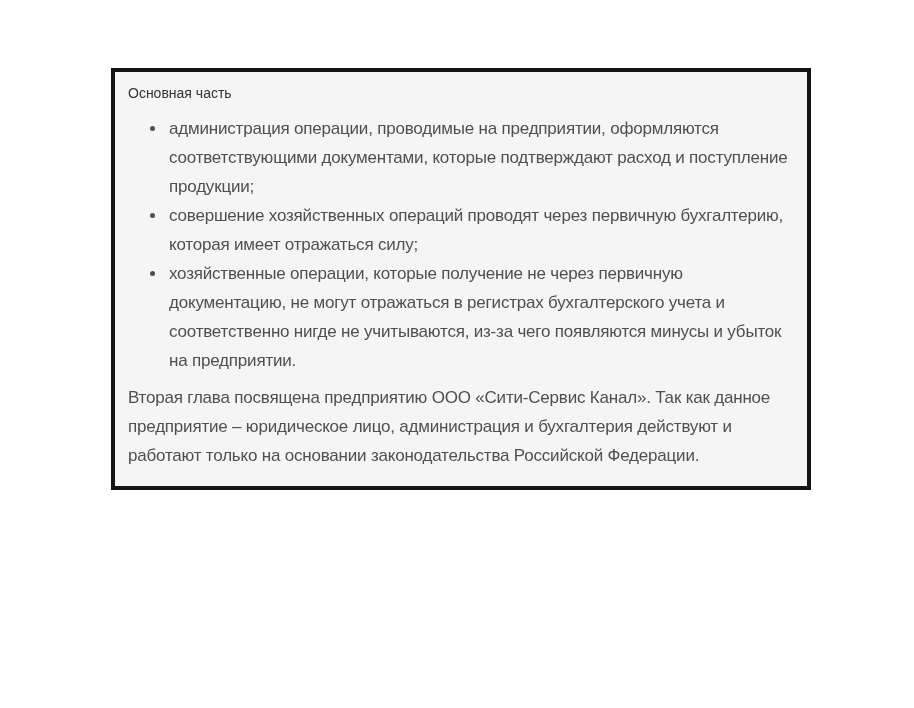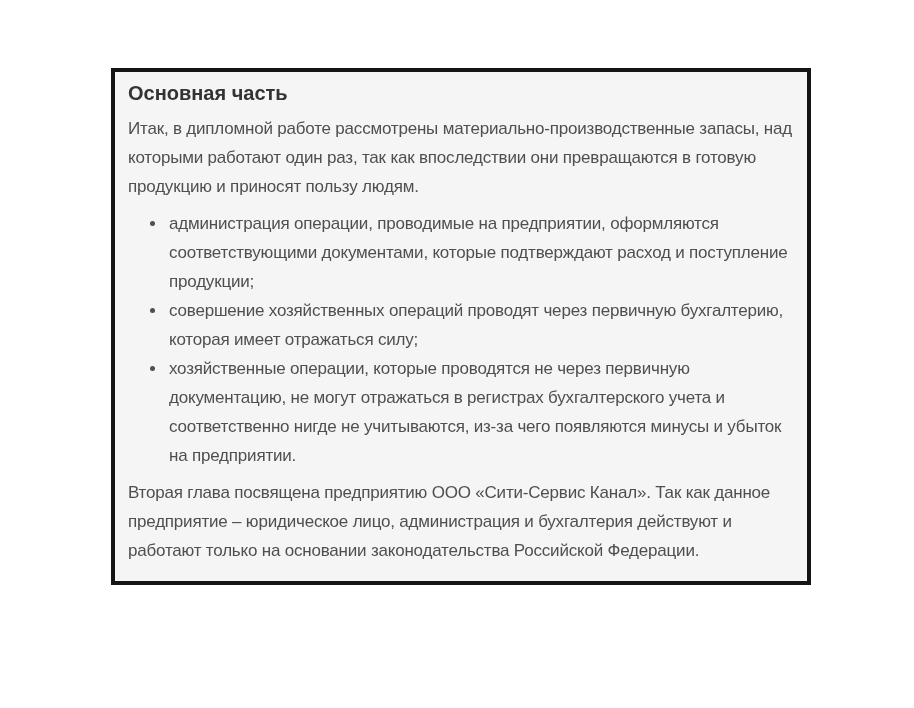--- a/index.html
+++ b/index.html
@@ -20,23 +20,23 @@
     margin: 68px 0 0 111px;
     background: var(--panel-bg, #f5f5f5);
     border: 4px solid var(--border-color, #151515);
     padding: 6px 14px 8px 13px;
     color: var(--text-color, #4f4f4f);
     font-size: 17px;
     line-height: 29px;
     letter-spacing: -0.2px;
   }
   .panel-title {
-    font-size: 20px;
+    font-size: 14px;
     line-height: 26px;
-    font-weight: 700;
+    font-weight: 400;
     color: var(--heading-color, #333333);
     margin: 2px 0 6px 0;
     letter-spacing: 0;
   }
   .content-panel p {
     margin: 8px 0;
   }
   .findings-list {
     margin: 8px 0;
     padding-left: 39px;
@@ -45,24 +45,23 @@
   .findings-list li {
     padding-left: 2px;
   }
 </style>
 </head>
 <body>
 
 <div class="content-panel">
   <h2 class="panel-title">Основная часть</h2>
 
-  <p>Итак, в дипломной работе рассмотрены материально-производственные запасы, над которыми работают один раз, так как впоследствии они превращаются в готовую продукцию и приносят пользу людям.</p>
 
 
   <ul class="findings-list">
     <li>администрация операции, проводимые на предприятии, оформляются соответствующими документами, которые подтверждают расход и поступление продукции;</li>
     <li>совершение хозяйственных операций проводят через первичную бухгалтерию, которая имеет отражаться силу;</li>
-    <li>хозяйственные операции, которые проводятся не через первичную документацию, не могут отражаться в регистрах бухгалтерского учета и соответственно нигде не учитываются, из-за чего появляются минусы и убыток на предприятии.</li>
+    <li>хозяйственные операции, которые получение не через первичную документацию, не могут отражаться в регистрах бухгалтерского учета и соответственно нигде не учитываются, из-за чего появляются минусы и убыток на предприятии.</li>
   </ul>
 
   <p>Вторая глава посвящена предприятию ООО «Сити-Сервис Канал». Так как данное предприятие – юридическое лицо, администрация и бухгалтерия действуют и работают только на основании законодательства Российской Федерации.</p>
 
 </div>
 
 </body></html>

